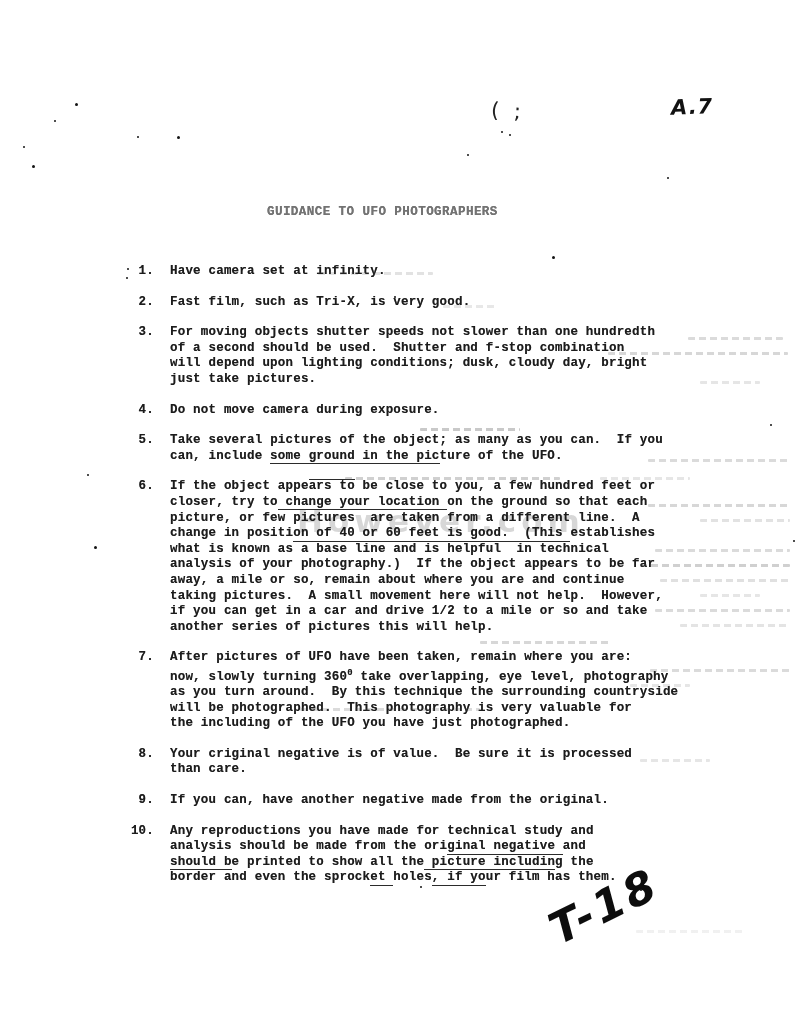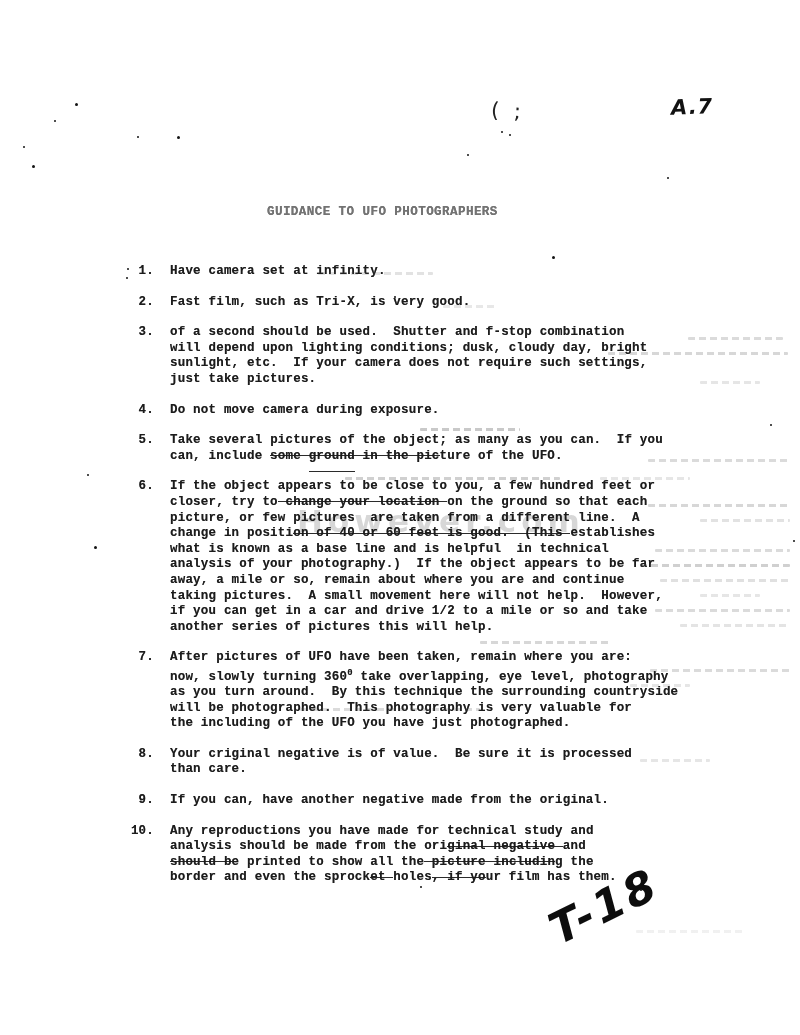--- a/index.html
+++ b/index.html
@@ -33,21 +33,21 @@
     font-family:"DejaVu Sans",sans-serif; font-size:31px; font-weight:700;
     letter-spacing:5px; color:rgba(135,135,135,0.33); white-space:nowrap;
     pointer-events:none;
   }
   .list { position:absolute; left:130px; top:264px; width:620px;
     margin:0; padding:0; list-style:none; }
   .item { display:flex; margin:0 0 15px 0; }
   .num { flex:none; width:24px; text-align:right; line-height:15.6px; }
   .body { margin-left:16px; }
   .line { white-space:pre; line-height:15.6px; }
-  .u { border-bottom:1.3px solid #2b2b2b; padding-bottom:8px; }
+  .u { border-bottom:1.3px solid #2b2b2b; padding-bottom:16px; }
   .sup { font-size:9px; vertical-align:4.5px; }
 
   .stamp {
     position:absolute; left:552px; top:906px;
     font-family:"DejaVu Sans",sans-serif; font-size:44px; font-weight:600;
     font-style:italic; color:#0d0d0d; letter-spacing:3px;
     transform:rotate(-26deg); transform-origin:left center;
   }
   .dash { position:absolute; height:3px; border-radius:1px;
     background:repeating-linear-gradient(90deg,#4a4a4a 0 7px,transparent 7px 11px); }
@@ -70,23 +70,23 @@
       </div>
       <div class="item">
         <span class="num">2.</span>
         <div class="body">
           <div class="line"><span>Fast film, such as Tri-X, is very good.</span></div>
         </div>
       </div>
       <div class="item">
         <span class="num">3.</span>
         <div class="body">
+          <div class="line"><span>For moving objects shutter speeds not slower than one hundredth</span></div>
           <div class="line"><span>of a second should be used.  Shutter and f-stop combination</span></div>
           <div class="line"><span>will depend upon lighting conditions; dusk, cloudy day, bright</span></div>
-          <div class="line"><span>sunlight, etc.  If your camera does not require such settings,</span></div>
           <div class="line"><span>just take pictures.</span></div>
         </div>
       </div>
       <div class="item">
         <span class="num">4.</span>
         <div class="body">
           <div class="line"><span>Do not move camera during exposure.</span></div>
         </div>
       </div>
       <div class="item">

